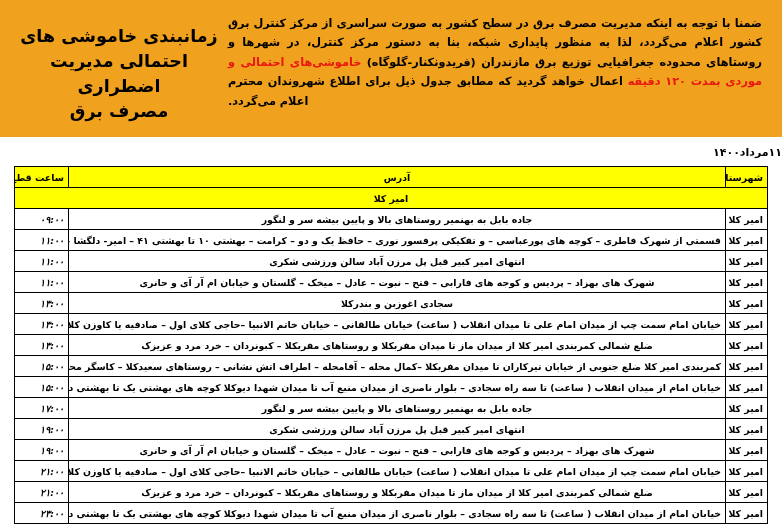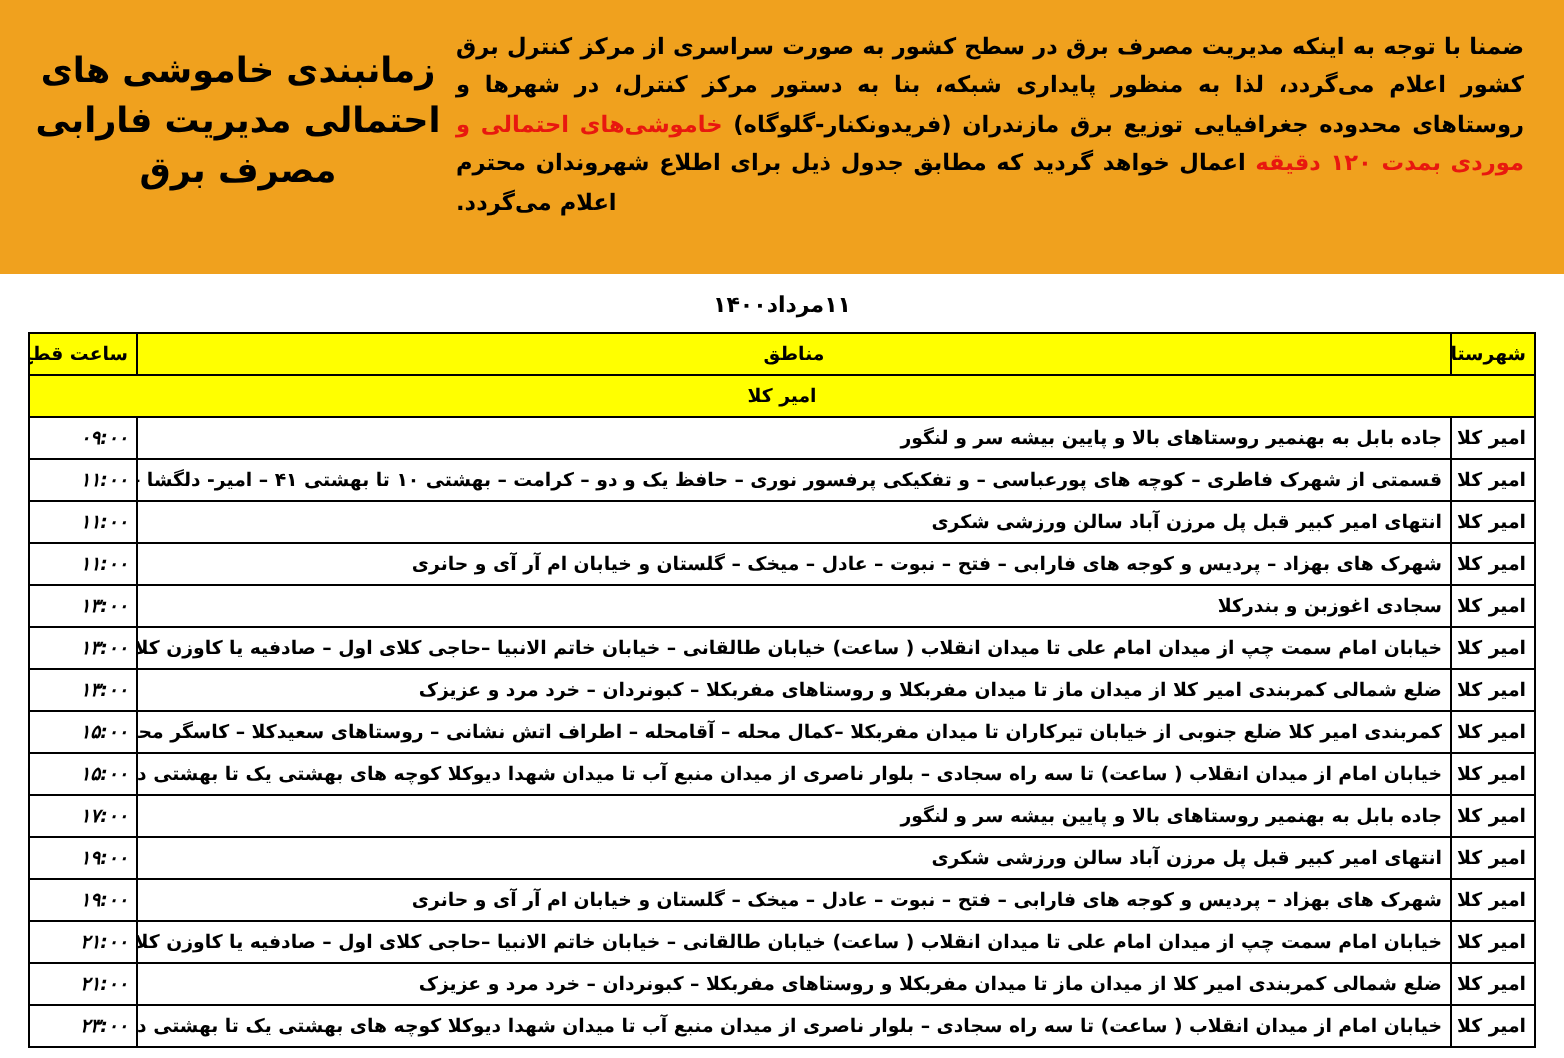--- a/index.html
+++ b/index.html
@@ -54,21 +54,21 @@
     margin: 0 0 2px 0;
     text-align: justify;
     text-align-last: left;
   }
   #banner-body p.p2 { margin-top: 0; }
   .redtext { color: #e8180f; }
 
   
   #date-line {
     width: 782px;
-    text-align: center;
+    text-align: right;
     font-size: 11px;
     font-weight: bold;
     color: #000;
     padding: 9px 0 7px 0;
     background: #ffffff;
   }
 
   
   #table-wrap {
     width: 782px;
@@ -109,60 +109,60 @@
     background: #ffff00;
     text-align: center;
     height: 24px;
     font-size: 10.6px;
   }
   td.cell-city {
     text-align: center;
     font-size: 9.2px;
   }
   td.cell-address {
-    text-align: right;
+    text-align: center;
     font-size: 9.3px;
     padding: 0 5px;
   }
   td.cell-address.long {
     text-align: right;
     font-size: 9.2px;
   }
   td.cell-time {
     text-align: right;
     font-size: 9.6px;
     letter-spacing: 0.2px;
     font-style: italic;
   }
 </style>
 </head>
 <body>
 
 <div id="banner">
   <div id="banner-title">زمانبندی خاموشی های
-احتمالی مدیریت فارابی
+احتمالی مدیریت اضطراری
 مصرف برق</div>
   <div id="banner-body">
     <p class="p2"><span>ضمنا با توجه به اینکه مدیریت مصرف برق در سطح کشور به صورت سراسری از مرکز کنترل برق کشور اعلام می‌گردد، لذا به منظور پایداری شبکه، بنا به دستور مرکز کنترل، در شهرها و روستاهای محدوده جغرافیایی توزیع برق مازندران (فریدونکنار-گلوگاه) </span><span class="redtext">خاموشی‌های احتمالی و موردی بمدت ۱۲۰ دقیقه</span><span> اعمال خواهد گردید که مطابق جدول ذیل برای اطلاع شهروندان محترم اعلام می‌گردد.</span></p>
   </div>
 </div>
 
 <div id="date-line">۱۱مرداد۱۴۰۰</div>
 
 <div id="table-wrap">
   <table id="outage-table">
     <colgroup>
       <col class="c-city">
       <col class="c-address">
       <col class="c-time">
     </colgroup>
     <thead>
       <tr>
         <th class="th-city">شهرستان</th>
-        <th class="th-address">مناطق</th>
+        <th class="th-address">آدرس</th>
         <th class="th-time">ساعت قطع</th>
       </tr>
     </thead>
     <tbody id="table-body">
       <tr class="group-row">
         <td colspan="3">امیر کلا</td>
       </tr>
     <tr>
           <td class="cell-city">امیر کلا</td>
           <td class="cell-address">جاده بابل به بهنمیر روستاهای بالا و پایین بیشه سر و لنگور</td>

